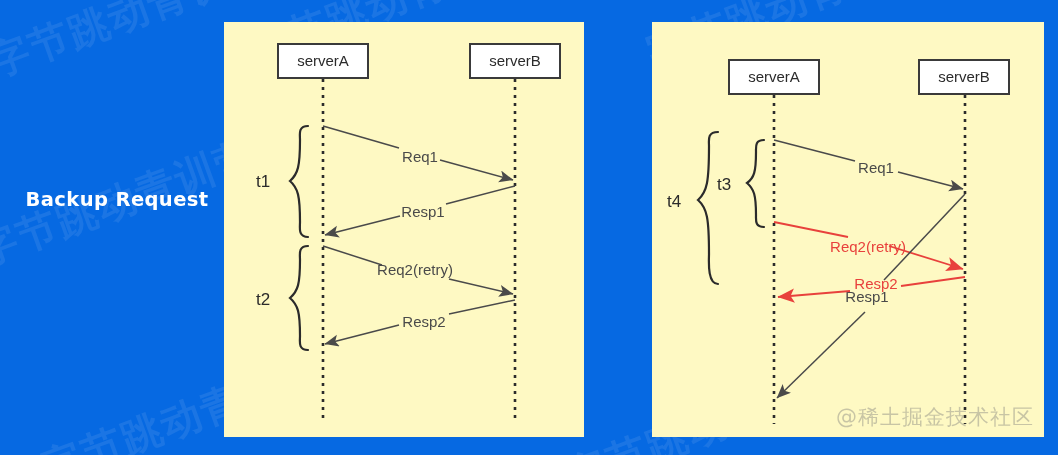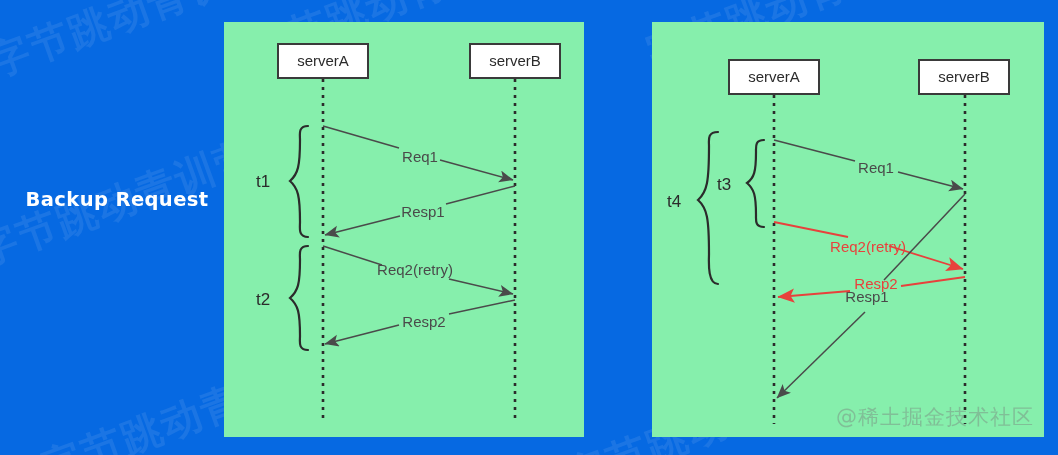--- a/index.html
+++ b/index.html
@@ -49,21 +49,21 @@
     text-align: center;
     color: #ffffff;
     font-size: 19.5px;
     font-weight: 700;
     letter-spacing: 0.4px;
     font-family: "DejaVu Sans", sans-serif;
   }
 
   .panel {
     position: absolute;
-    background: #86efac;
+    background: #fef9c3;
   }
   #panel-left  { left: 224px; top: 22px;  width: 360px; height: 415px; }
   #panel-right { left: 652px; top: 22px;  width: 392px; height: 415px; }
 
   .panel svg { display: block; }
 
   .node-label {
     font-family: "Liberation Sans", sans-serif;
     font-size: 15px;
     fill: #2b2b2b;

